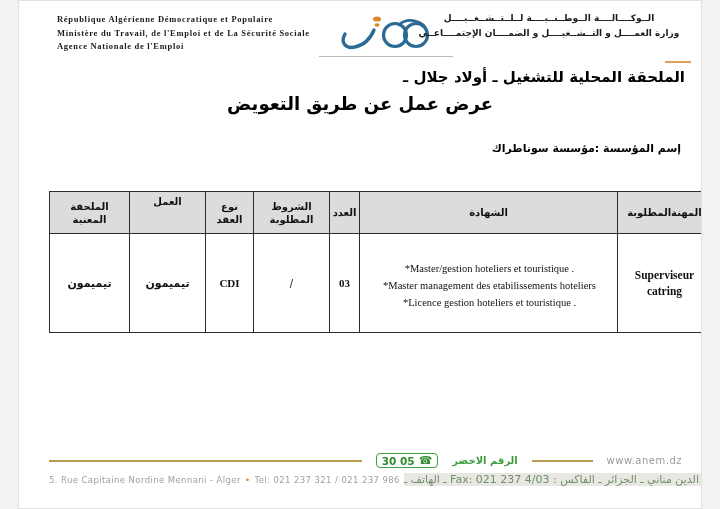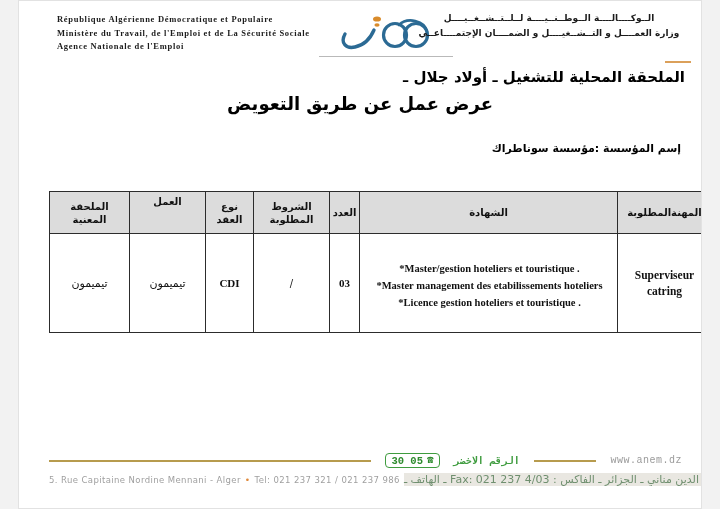--- a/index.html
+++ b/index.html
@@ -49,37 +49,37 @@
   }
   .offer-table thead th {
     background:#dcdcdc; direction:rtl; font-weight:bold;
     font-size:10px; height:42px; text-align:center; vertical-align:middle;
     line-height:13px; padding:2px;
   }
   .offer-table thead th.v-top { vertical-align:top; padding-top:3px; }
   .offer-table tbody td {
     height:99px; text-align:center; vertical-align:middle; background:#fff;
   }
-  .cell-ar { direction:rtl; font-weight:normal; font-size:11px; }
+  .cell-ar { direction:rtl; font-weight:bold; font-size:11px; }
   .cell-latin { font-weight:bold; font-size:11px; font-family:"Liberation Serif", serif; }
   .cell-plain { font-size:10px; }
   .cert-cell {
     text-align:left; padding:8px 4px 4px 6px;
-    font-family:"Liberation Serif", serif; font-weight:bold;
+    font-family:"Liberation Serif", serif; font-weight:normal;
     font-size:10.5px; line-height:17px; white-space:nowrap;
   }
   .profession-cell {
     font-family:"Liberation Serif", serif; font-weight:bold;
     font-size:11.5px; line-height:16px; padding:0 2px;
   }
 
   
   .footer-row1 {
     position:absolute; left:30px; right:5px; top:452px;
-    display:flex; align-items:center; gap:14px;font-family:Liberation Mono, monospace;
+    display:flex; align-items:center; gap:14px;
   }
   .gold-line-long { width:350px; height:2px; background:#b79b4e; }
   .gold-line-short { width:68px; height:2px; background:#b79b4e; }
   .teal-line { flex:1; height:3px; background:#4d8ca6; }
   .green-badge {
     display:flex; align-items:center; gap:4px; direction:ltr;
     border:1.5px solid #3f9c3f; border-radius:4px; background:#fff;
     padding:0 5px; height:15px; color:#2e8b2e; font-weight:bold; font-size:10.5px;
     white-space:nowrap;
   }

